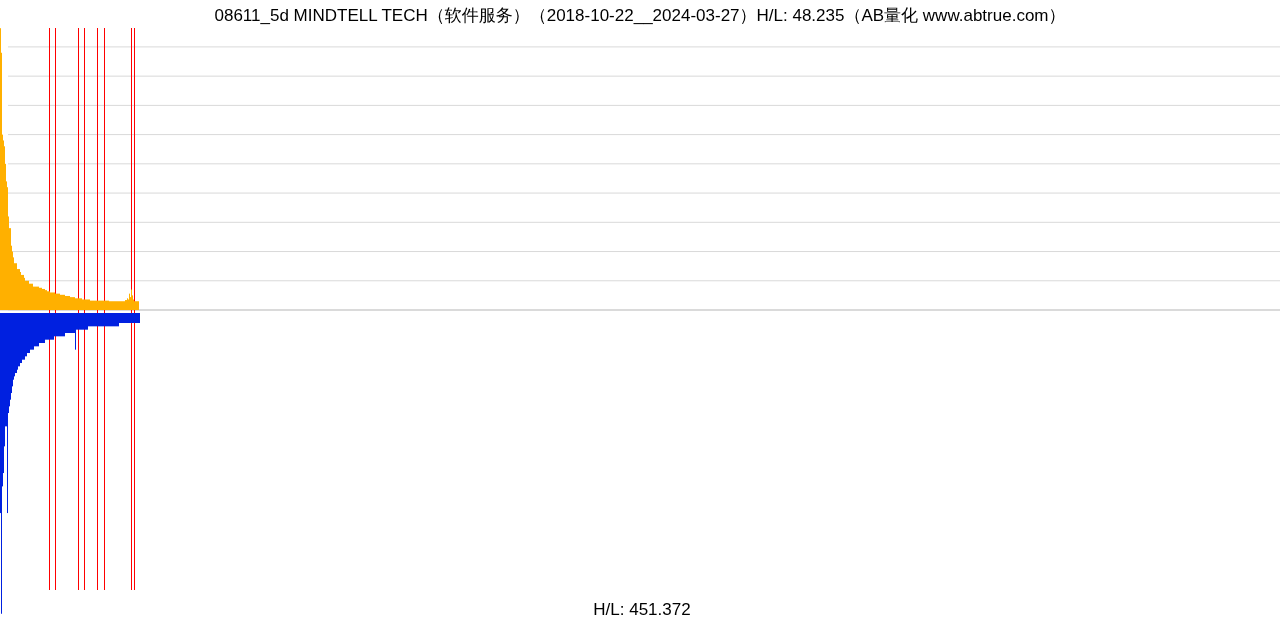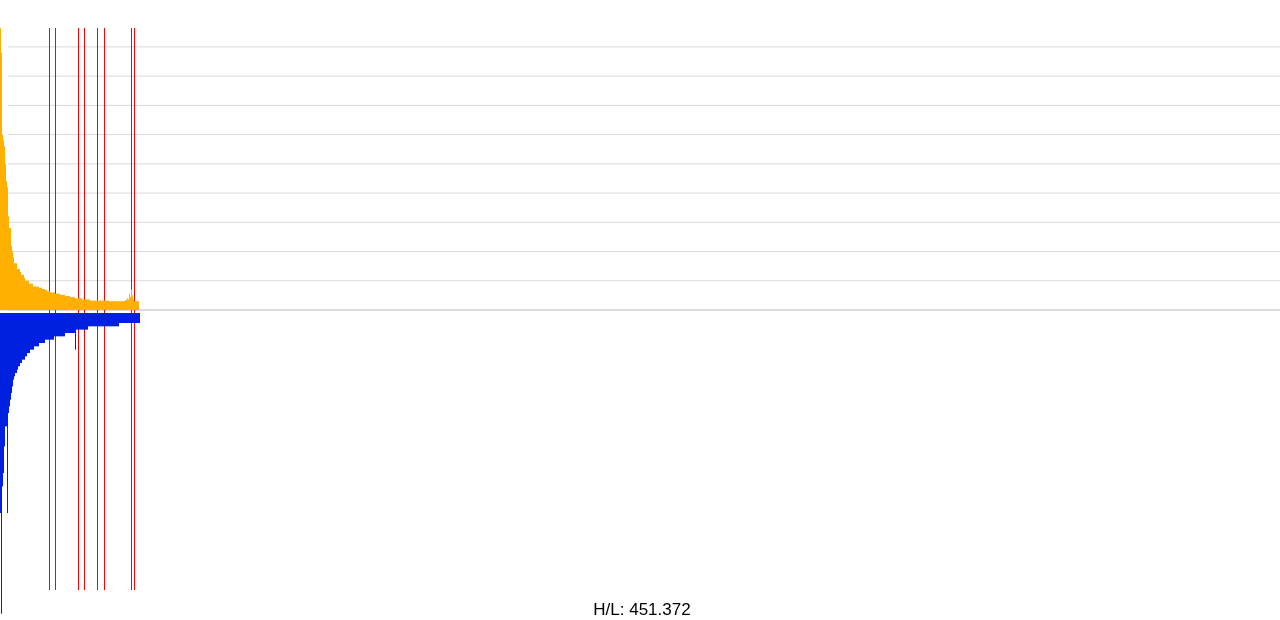--- a/index.html
+++ b/index.html
@@ -5,20 +5,21 @@
   html,body{margin:0;padding:0;width:1280px;height:620px;background:#ffffff;font-family:Arial,"Microsoft YaHei",sans-serif;overflow:hidden}
   .chart{position:relative;width:1280px;height:620px}
   .title{position:absolute;top:4px;left:0;right:0;text-align:center;font-size:17px;color:#000}
   .subtitle{position:absolute;bottom:0;left:4px;right:0;text-align:center;font-size:17px;color:#000}
   svg{position:absolute;left:0;top:0}
 </style>
 </head>
 <body>
 
 <div class="chart">
+  <div class="title">08611_5d MINDTELL TECH（软件服务）（2018-10-22__2024-03-27）H/L: 48.235（AB量化  www.abtrue.com）</div>
   <svg id="plot" width="1280" height="620">
       <line x1="8" x2="1280" y1="310" y2="310" stroke="#d9d9d9" stroke-width="1"></line>
       <line x1="8" x2="1280" y1="280.7681144397222" y2="280.7681144397222" stroke="#d9d9d9" stroke-width="1"></line>
       <line x1="8" x2="1280" y1="251.5362288794444" y2="251.5362288794444" stroke="#d9d9d9" stroke-width="1"></line>
       <line x1="8" x2="1280" y1="222.30434331916658" y2="222.30434331916658" stroke="#d9d9d9" stroke-width="1"></line>
       <line x1="8" x2="1280" y1="193.0724577588888" y2="193.0724577588888" stroke="#d9d9d9" stroke-width="1"></line>
       <line x1="8" x2="1280" y1="163.84057219861097" y2="163.84057219861097" stroke="#d9d9d9" stroke-width="1"></line>
       <line x1="8" x2="1280" y1="134.60868663833315" y2="134.60868663833315" stroke="#d9d9d9" stroke-width="1"></line>
       <line x1="8" x2="1280" y1="105.37680107805534" y2="105.37680107805534" stroke="#d9d9d9" stroke-width="1"></line>
       <line x1="8" x2="1280" y1="76.14491551777755" y2="76.14491551777755" stroke="#d9d9d9" stroke-width="1"></line>

